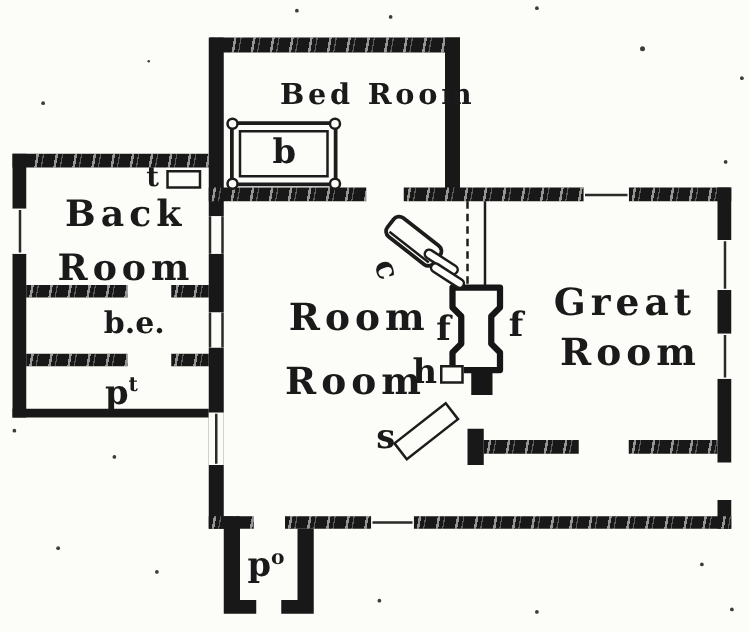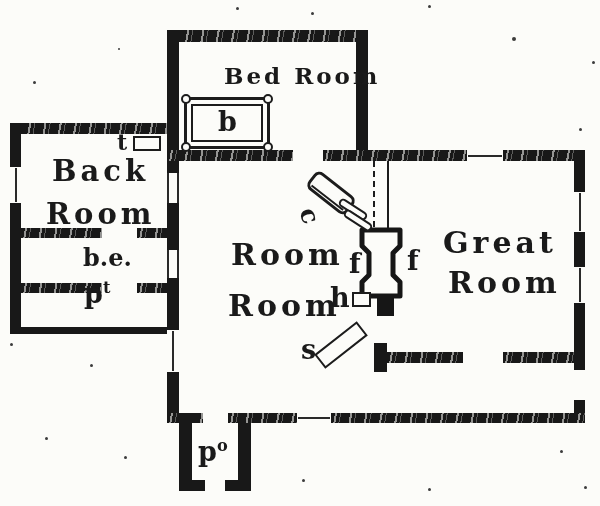--- a/index.html
+++ b/index.html
@@ -157,21 +157,21 @@
   <div id="settle"></div>
   <div class="lbl small" style="left:301px;top:336px;font-size:27px">s</div>
 
   <div class="lbl" style="left:224px;top:64px;font-size:23px;letter-spacing:3px">Bed Room</div>
 
   <div class="lbl room" style="left:52px;top:157px">Back</div>
   <div class="lbl room" style="left:46px;top:200px">Room</div>
 
   <div class="lbl small" style="left:83px;top:246px;font-size:24px">b.e.</div>
 
-  <div class="lbl small" style="left:84px;top:280px;font-size:27px"><span>p</span><sup>t</sup></div>
+  <div class="lbl small" style="left:84px;top:300px;font-size:27px"><span>p</span><sup>t</sup></div>
 
   <div class="lbl room" style="left:231px;top:240px;font-size:30px">Room</div>
   <div class="lbl room" style="left:228px;top:291px;font-size:30px">Room</div>
 
   <div class="lbl room" style="left:443px;top:228px;font-size:30px">Great</div>
   <div class="lbl room" style="left:448px;top:268px;font-size:30px">Room</div>
 
 
   <div class="lbl small" style="left:349px;top:250px;font-size:27px">f</div>
   <div class="lbl small" style="left:407px;top:247px;font-size:27px">f</div>

